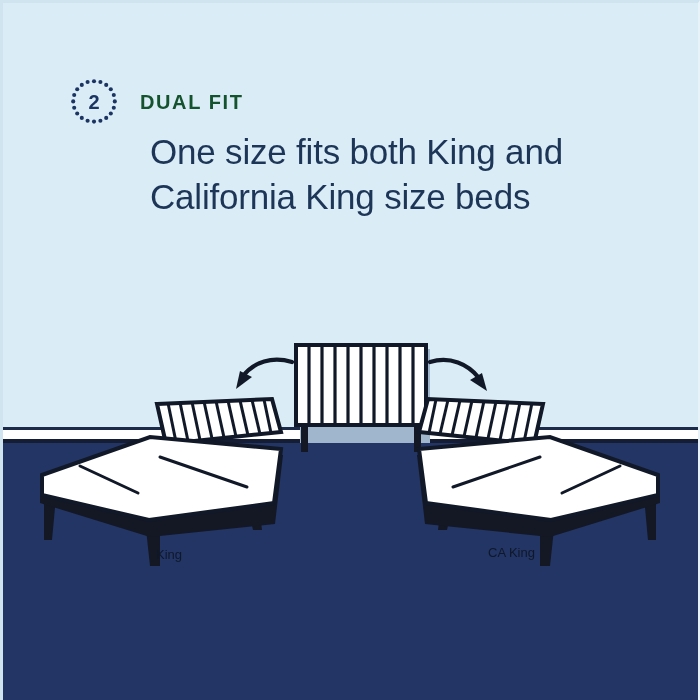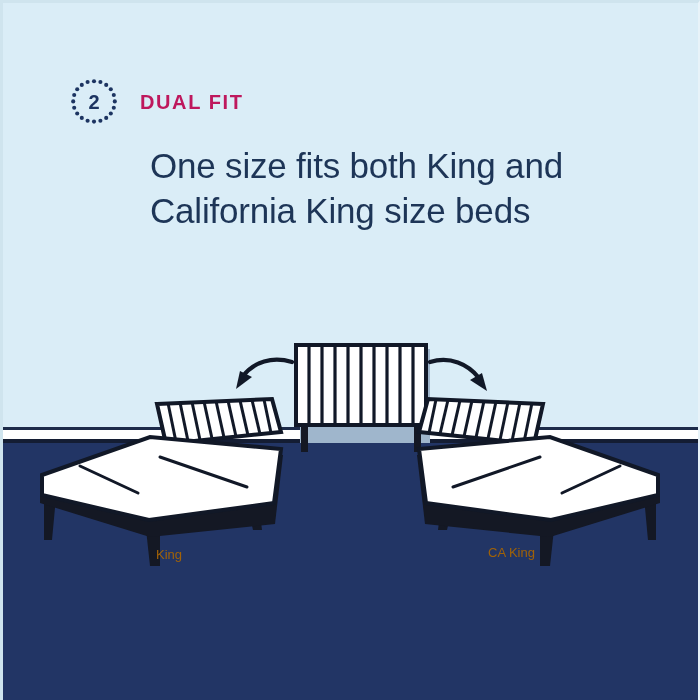--- a/index.html
+++ b/index.html
@@ -55,34 +55,34 @@
   }
   .badge svg{display:block;}
   .badge-num{
     position:absolute;left:0;top:0;width:48px;height:48px;
     display:flex;align-items:center;justify-content:center;
     font-size:20px;font-weight:bold;color:#1c3461;
     font-family:"Liberation Sans", sans-serif;
   }
   .eyebrow-text{
     font-size:20px;font-weight:bold;letter-spacing:1.6px;
-    color:#be185d;white-space:nowrap;
+    color:#14532d;white-space:nowrap;
   }
   .headline{
-    margin-top:18px;margin-left:80px;
+    margin-top:4px;margin-left:80px;
     font-size:35px;line-height:1.28;color:#1d3557;
     font-weight:normal;letter-spacing:-0.2px;
     white-space:pre-line;
   }
   
   #art{position:absolute;left:0;top:0;width:700px;height:700px;z-index:10;}
   
   .bed-label{
     position:absolute;z-index:30;
-    color:#a16207;font-size:13px;
+    color:#0f172a;font-size:13px;
     font-family:"Liberation Sans", sans-serif;
   }
   #label-king{left:156px;top:547px;}
   #label-caking{left:488px;top:545px;}
 </style>
 </head>
 <body>
 
 <div id="scene">
 

